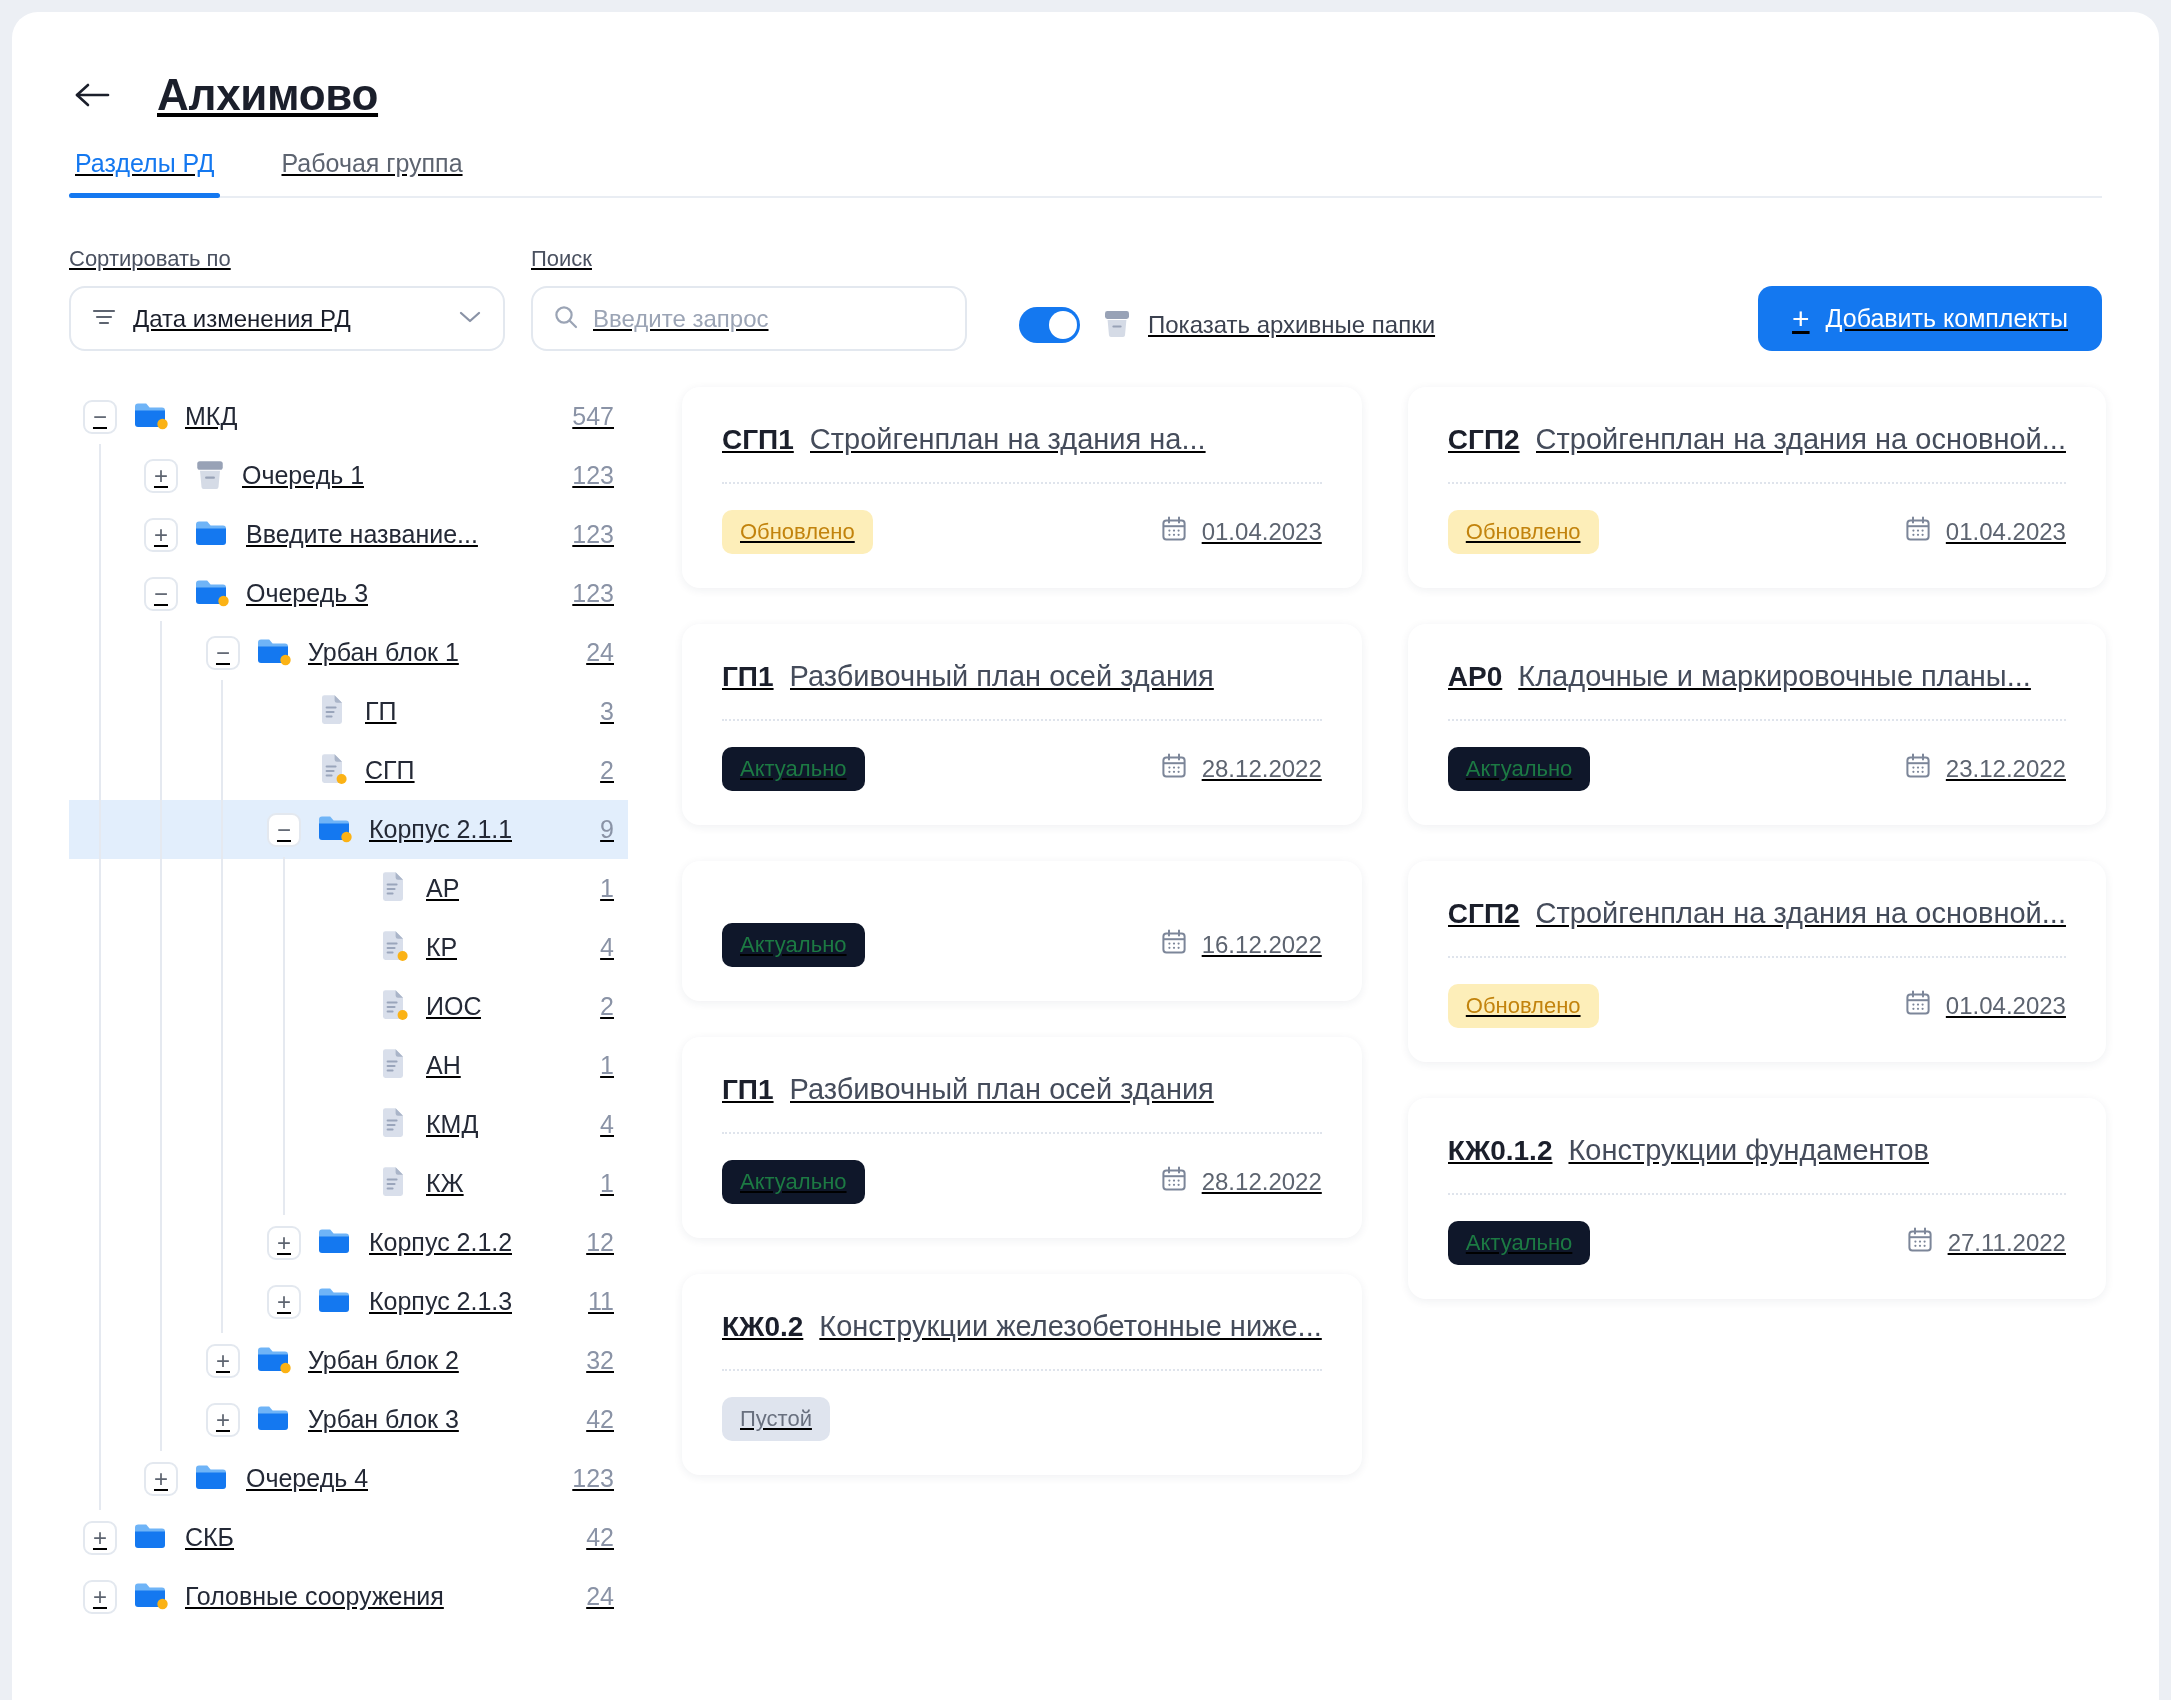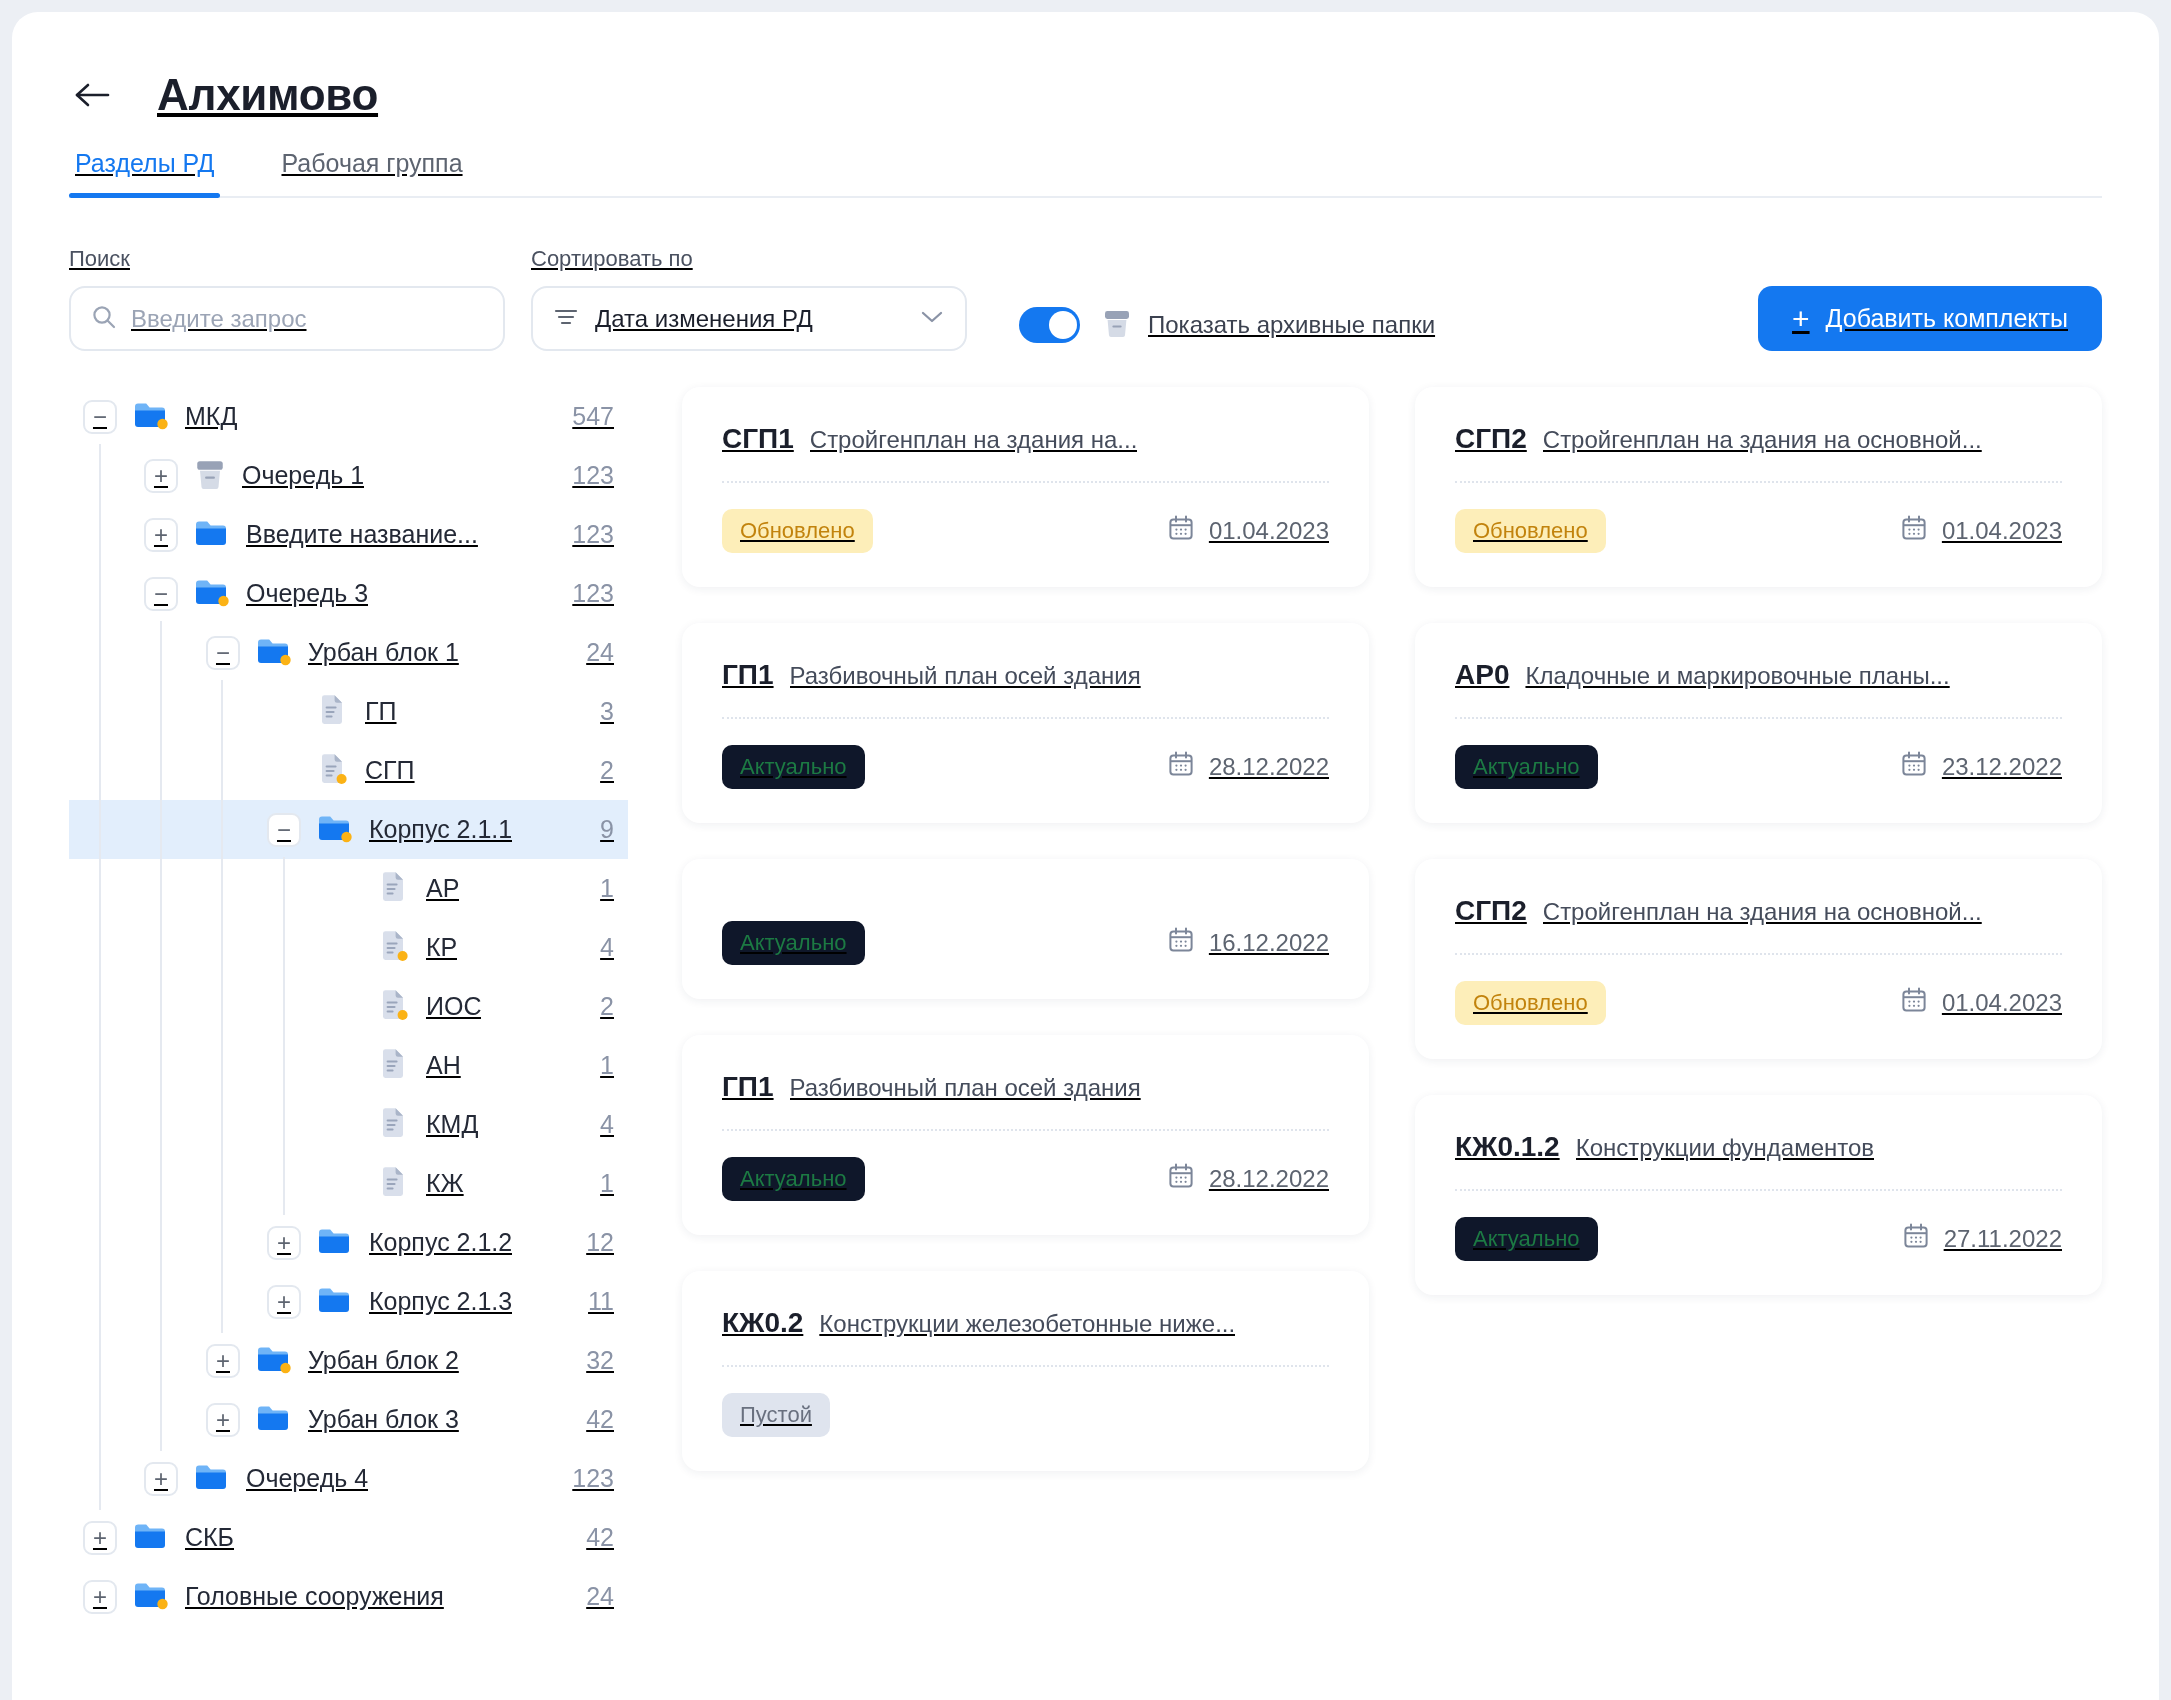--- a/index.html
+++ b/index.html
@@ -187,21 +187,21 @@
   .card-head {
     display: flex; align-items: baseline; gap: 16px;
     padding-bottom: 26px;
     border-bottom: 2px dotted #dfe4ec;
     overflow: hidden;
   }
   .card-code {
     font-size: 28px; font-weight: 700; color: #1b1f2b; flex: none;
   }
   .card-title {
-    font-size: 24px; color: #454c5b;
+    font-size: 29px; color: #454c5b;
     white-space: nowrap; overflow: hidden; text-overflow: ellipsis;
   }
   .card-foot {
     display: flex; align-items: center; margin-top: 26px;
   }
   .badge {
     font-size: 22px; padding: 9px 18px; border-radius: 10px;
     white-space: nowrap;
   }
   .badge.updated { background: #fdeeb9; color: #c2830d; }
@@ -228,53 +228,53 @@
     </div>
     <div class="page-title">Алхимово</div>
   </div>
 
   <div class="tabs">
     <div class="tab active">Разделы РД</div>
     <div class="tab">Рабочая группа</div>
   </div>
 
   <div class="filter-bar">
-
-    <div class="field-group">
-      <div class="field-label">Поиск</div>
-      <div class="search-box">
-        <span>
-          <svg width="26" height="26" viewBox="0 0 26 26" fill="none">
-            <circle cx="11" cy="11" r="7.6" stroke="#9ba4b5" stroke-width="2.2"></circle>
-            <path d="M16.5 16.5 L23 23" stroke="#9ba4b5" stroke-width="2.2" stroke-linecap="round"></path>
-          </svg>
-        </span>
-        <input class="search-input" type="text" placeholder="Введите запрос" style="">
-      </div>
-    </div>
 
     <div class="field-group">
       <div class="field-label">Сортировать по</div>
       <div class="select-box">
         <span>
           <svg width="26" height="22" viewBox="0 0 26 22" fill="none">
             <path d="M3 5 H23" stroke="#5d6470" stroke-width="2.2" stroke-linecap="round"></path>
             <path d="M6 11 H20" stroke="#5d6470" stroke-width="2.2" stroke-linecap="round"></path>
             <path d="M9 17 H17" stroke="#5d6470" stroke-width="2.2" stroke-linecap="round"></path>
           </svg>
         </span>
         <span class="select-value">Дата изменения РД</span>
         <span>
           <svg width="26" height="16" viewBox="0 0 26 16" fill="none">
             <path d="M4 4 L13 12 L22 4" stroke="#8a93a6" stroke-width="2.3" stroke-linecap="round" stroke-linejoin="round"></path>
           </svg>
         </span>
       </div>
     </div>
 
+    <div class="field-group">
+      <div class="field-label">Поиск</div>
+      <div class="search-box">
+        <span>
+          <svg width="26" height="26" viewBox="0 0 26 26" fill="none">
+            <circle cx="11" cy="11" r="7.6" stroke="#9ba4b5" stroke-width="2.2"></circle>
+            <path d="M16.5 16.5 L23 23" stroke="#9ba4b5" stroke-width="2.2" stroke-linecap="round"></path>
+          </svg>
+        </span>
+        <input class="search-input" type="text" placeholder="Введите запрос" style="">
+      </div>
+    </div>
+
     <div class="toggle-wrap">
       <div class="toggle">
         <div class="knob"></div>
       </div>
       <span class="archive-ico">
         <svg width="30" height="32" viewBox="0 0 30 32" fill="none">
           <rect x="3" y="4" width="24" height="8" rx="2.4" fill="#98a2b6"></rect>
           <path d="M5.6 13 H24.4 L23 28.2 A2 2 0 0 1 21 30 H9 A2 2 0 0 1 7 28.2 Z" fill="#d5dbe6"></path>
           <path d="M11.4 19.5 H18.6" stroke="#98a2b6" stroke-width="2.1" stroke-linecap="round"></path>
         </svg>

